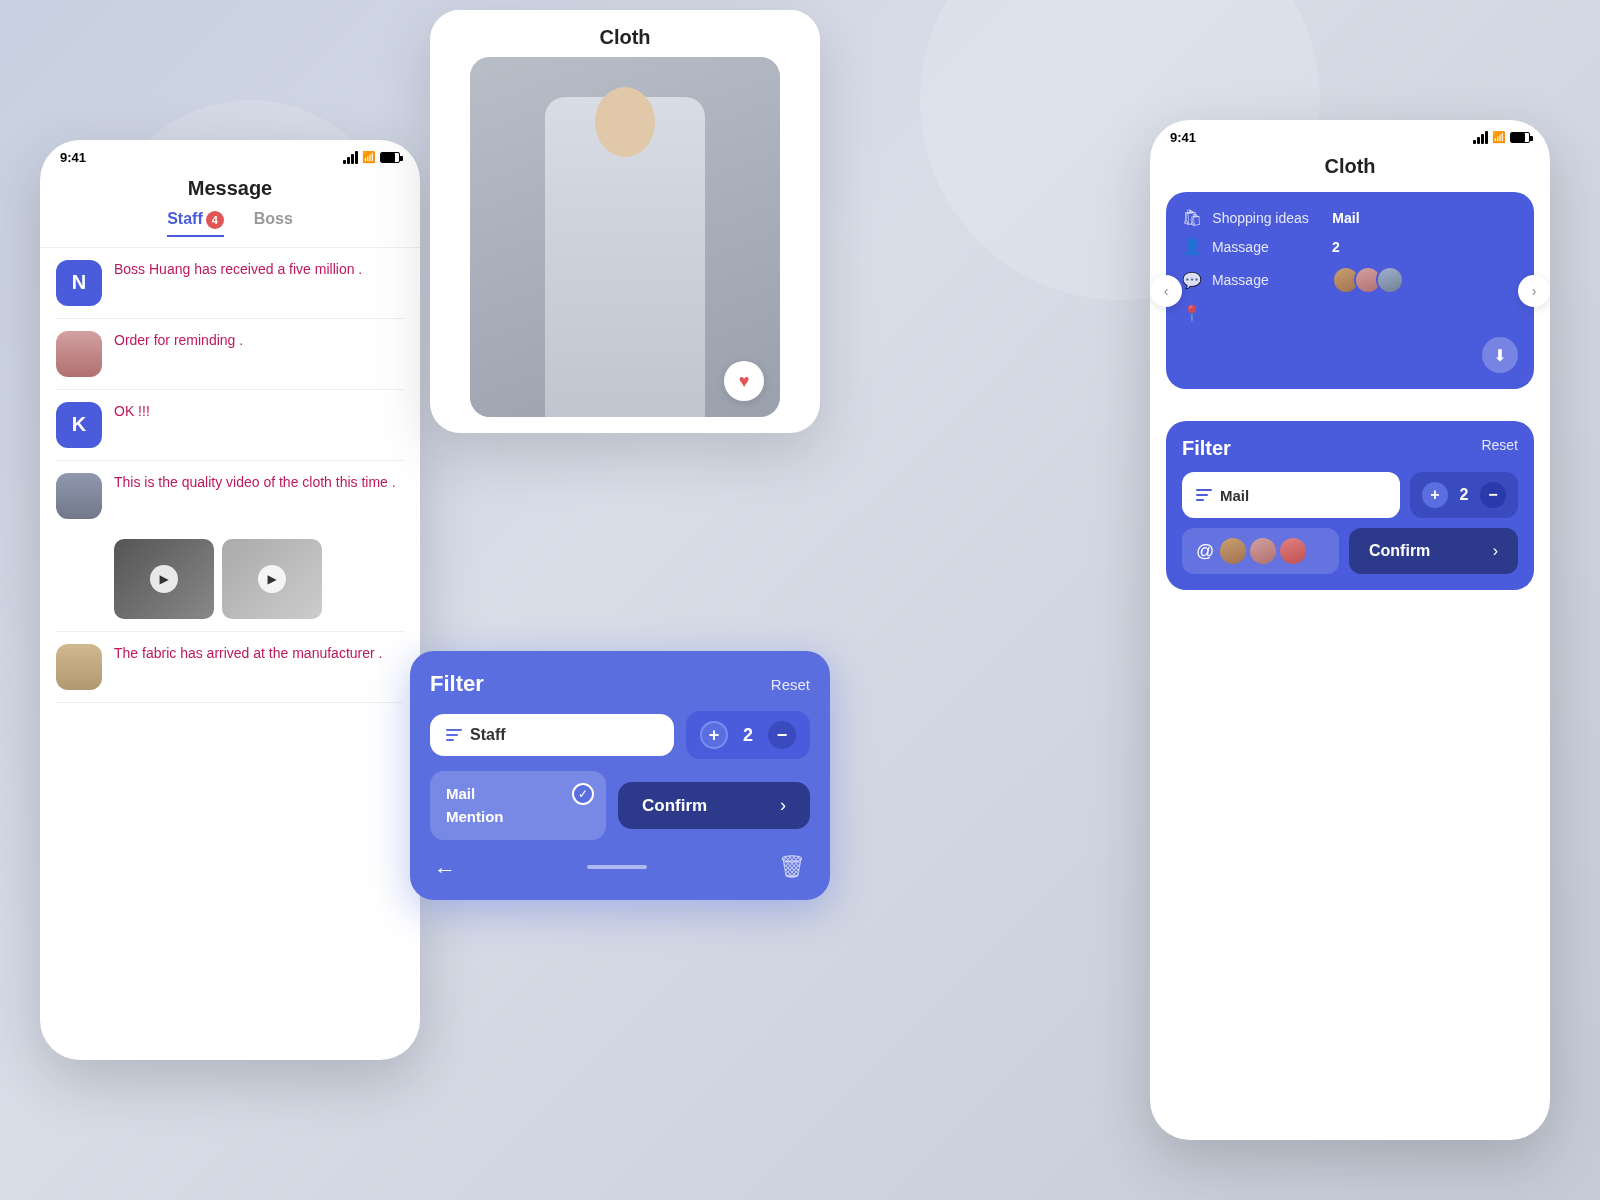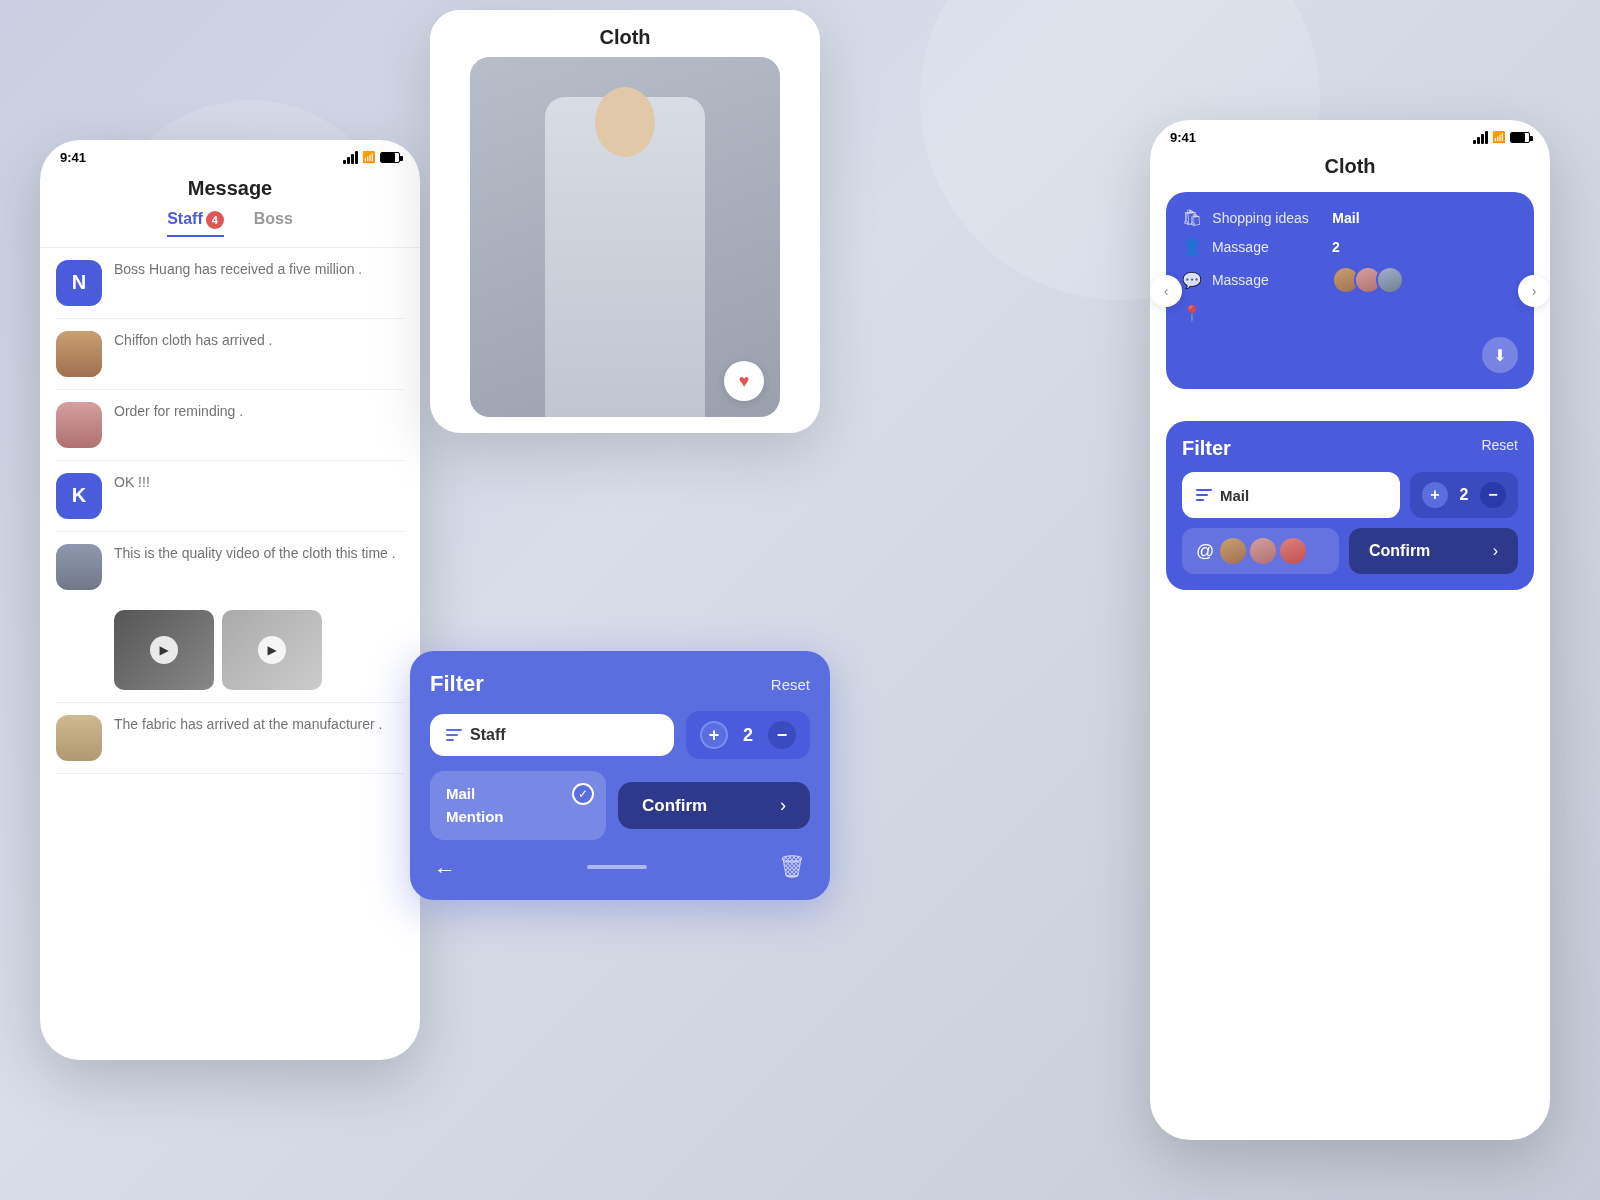--- a/index.html
+++ b/index.html
@@ -105,21 +105,21 @@
       border-radius: 12px;
       flex-shrink: 0;
       overflow: hidden;
       display: flex; align-items: center; justify-content: center;
       font-size: 20px; font-weight: 700; color: #fff;
     }
     .avatar.blue { background: #4a5bdb; }
     .avatar.img { background: #ddd; }
     .msg-text {
       font-size: 14px;
-      color: #737373;
+      color: #be185d;
       line-height: 1.4;
       flex: 1;
     }
     .video-thumbs {
       display: flex; gap: 8px; margin-top: 8px;
     }
     .video-thumb {
       width: 100px; height: 80px;
       background: #888;
       border-radius: 10px;
@@ -515,26 +515,20 @@
 
   <div class="msg-list">
 
     <div class="msg-item">
       <div class="avatar blue">
         <span>N</span>
       </div>
       <div class="msg-text">Boss Huang has received a five million .</div>
     </div>
 
-    <div class="msg-item">
-      <div class="avatar img" style="background:linear-gradient(135deg,#d0a890 0%,#b08870 100%);">
-        <div class="face" style="background:linear-gradient(180deg,#c9a070 0%,#a07050 100%);width:100%;height:100%;"></div>
-      </div>
-      <div class="msg-text">Chiffon cloth has arrived .</div>
-    </div>
 
     <div class="msg-item">
       <div class="avatar img" style="background:linear-gradient(135deg,#c8b0a0 0%,#a09080 100%);">
         <div class="face2" style="width:100%;height:100%;background:linear-gradient(180deg,#d4a0a0 0%,#b07070 100%);"></div>
       </div>
       <div class="msg-text">Order for reminding .</div>
     </div>
 
     <div class="msg-item">
       <div class="avatar blue">

